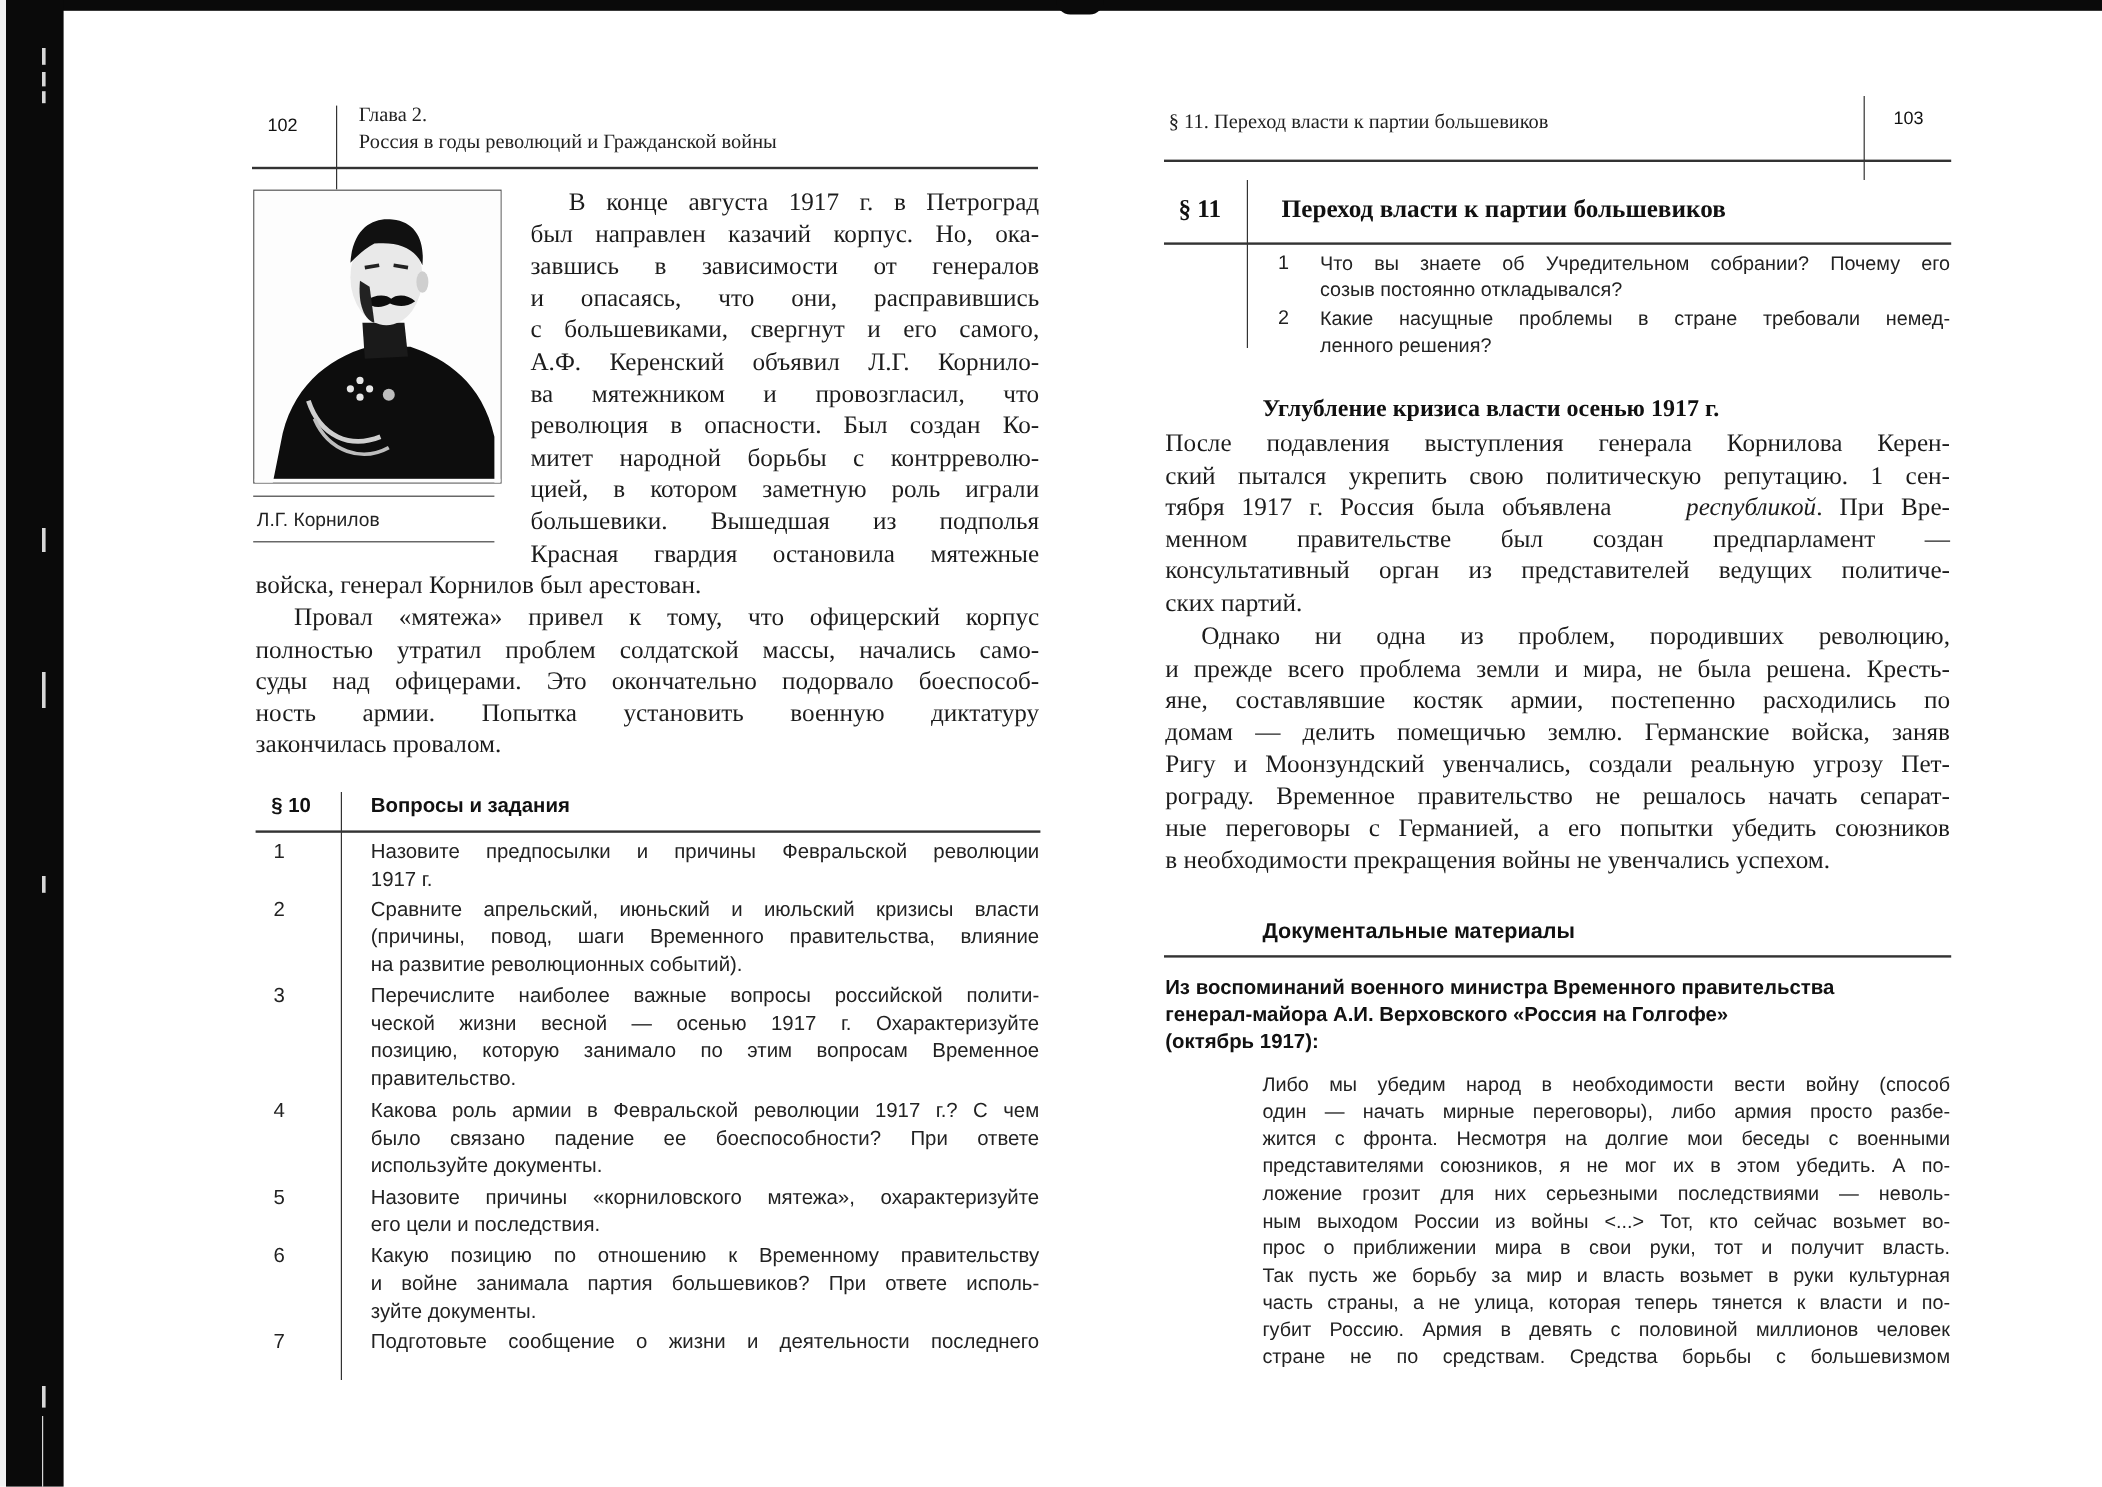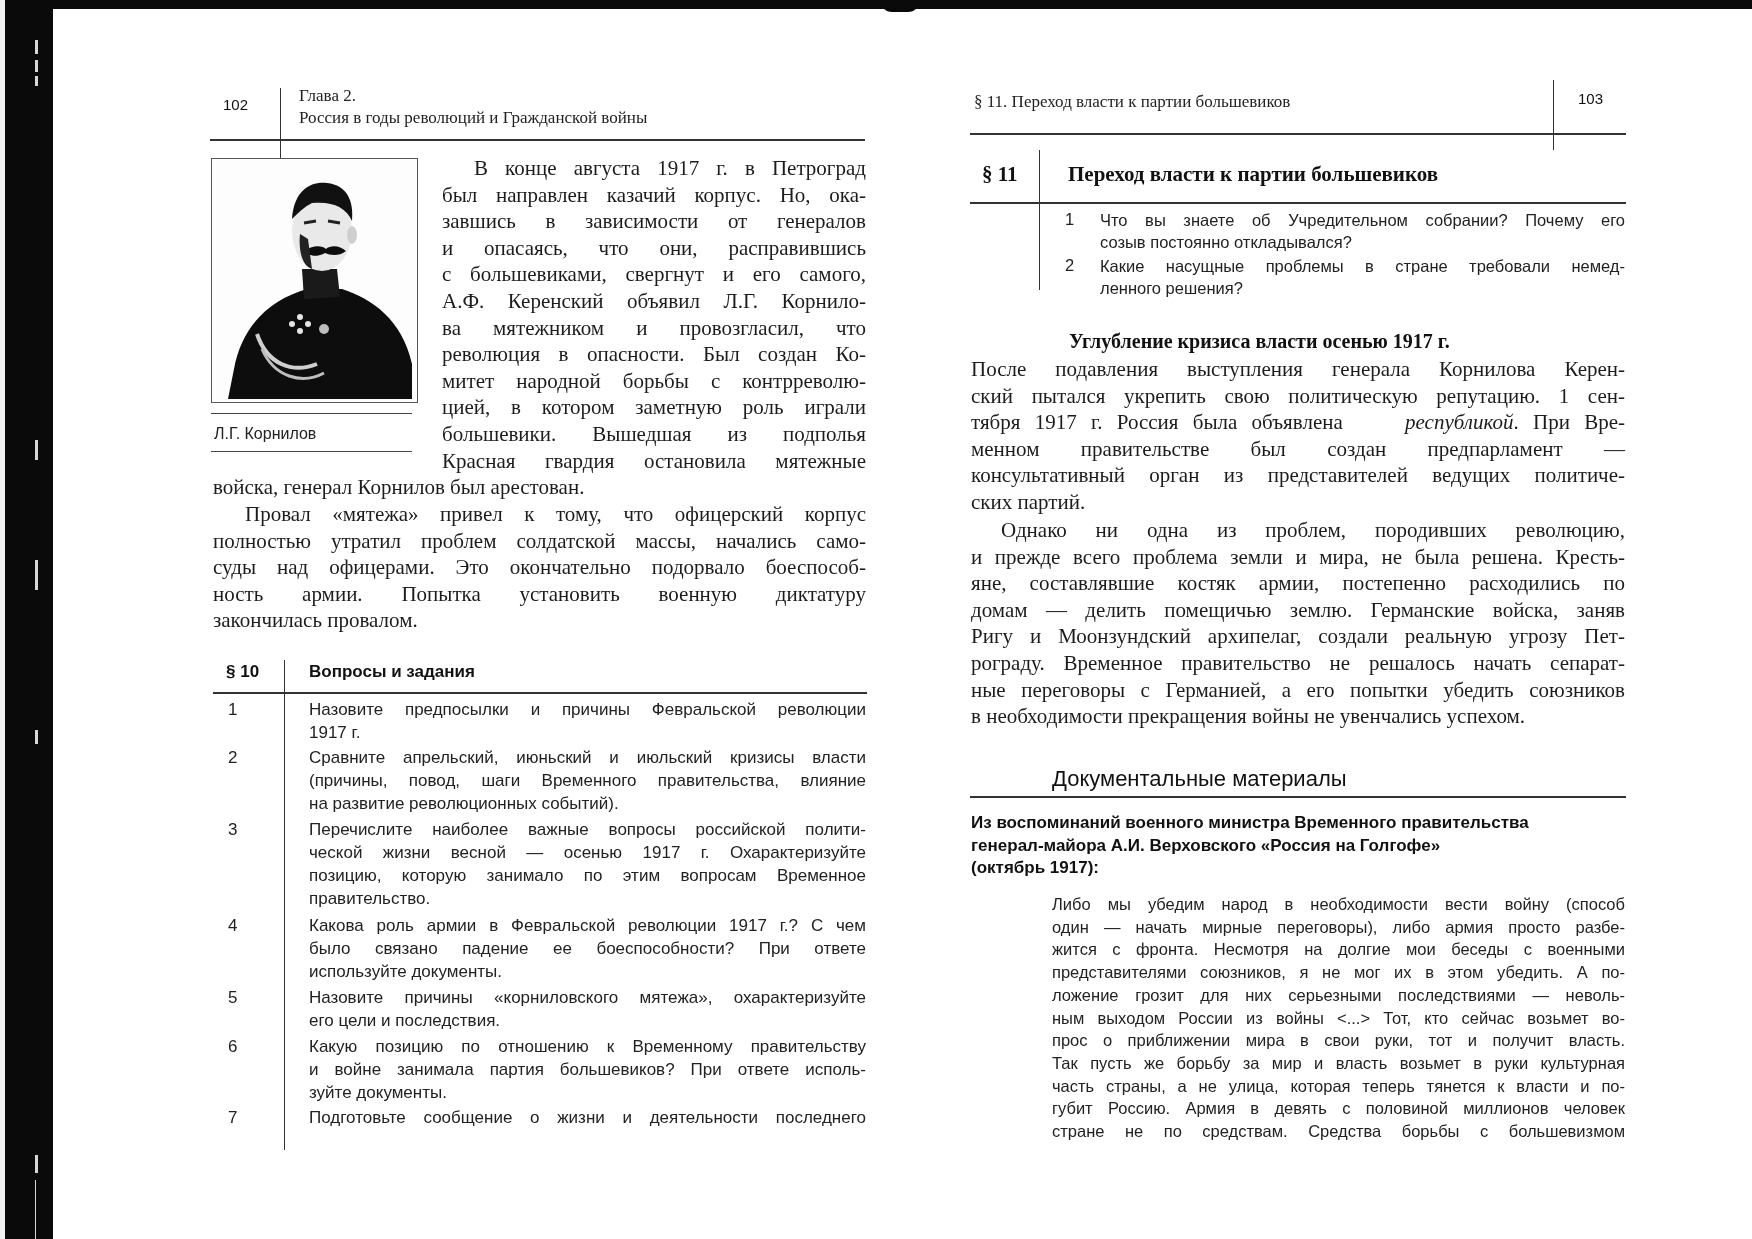--- a/index.html
+++ b/index.html
@@ -77,26 +77,26 @@
     }
     .sec-title {
       position: absolute; font-size: 21px; font-weight: bold; color: #111;
     }
     .r-q-num { position: absolute; font-size: 16.5px; color: #222; }
     .r-q-text {
       position: absolute; font-size: 16.5px; line-height: 22px; color: #222;
       text-align: justify;
     }
     .subhead {
-      position: absolute; font-size: 20px; font-weight: bold; color: #111; margin-left: 17px;
+      position: absolute; font-size: 20px; font-weight: bold; color: #111;
     }
     .italic { font-style: italic; margin-left: 48px; }
 
     .doc-heading {
-      position: absolute; font-size: 22px; font-weight: normal; color: #111;
+      position: absolute; font-size: 18px; font-weight: bold; color: #111;
     }
     .doc-source {
       position: absolute; font-size: 17px; font-weight: bold; line-height: 22.5px; color: #111;
     }
     .doc-quote {
       position: absolute; font-size: 16.5px; line-height: 22.7px; color: #222;
     }
   </style>
 </head>
 <body>
@@ -273,21 +273,21 @@
     <span class="line">менном правительстве был создан предпарламент —</span>
     <span class="line">консультативный орган из представителей ведущих политиче-</span>
     <span class="line last">ских партий.</span>
   </div>
 
   <div class="body-text serif" style="left:971px;top:517px;width:654px">
     <span class="line" style="padding-left:30px">Однако ни одна из проблем, породивших революцию,</span>
     <span class="line">и прежде всего проблема земли и мира, не была решена. Кресть-</span>
     <span class="line">яне, составлявшие костяк армии, постепенно расходились по</span>
     <span class="line">домам — делить помещичью землю. Германские войска, заняв</span>
-    <span class="line">Ригу и Моонзундский архипелаг, создали реальную угрозу Пет-</span>
+    <span class="line">Ригу и Моонзундский увенчались, создали реальную угрозу Пет-</span>
     <span class="line">рограду. Временное правительство не решалось начать сепарат-</span>
     <span class="line">ные переговоры с Германией, а его попытки убедить союзников</span>
     <span class="line last">в необходимости прекращения войны не увенчались успехом.</span>
   </div>
 
   <div class="doc-heading sans" style="left:1052px;top:766px">Документальные материалы</div>
   <div class="hdr-rule" style="left:970px;top:796px;width:656px"></div>
 
   <div class="doc-source sans" style="left:971px;top:812px;width:654px">
     <span style="display:block">Из воспоминаний военного министра Временного правительства</span>

